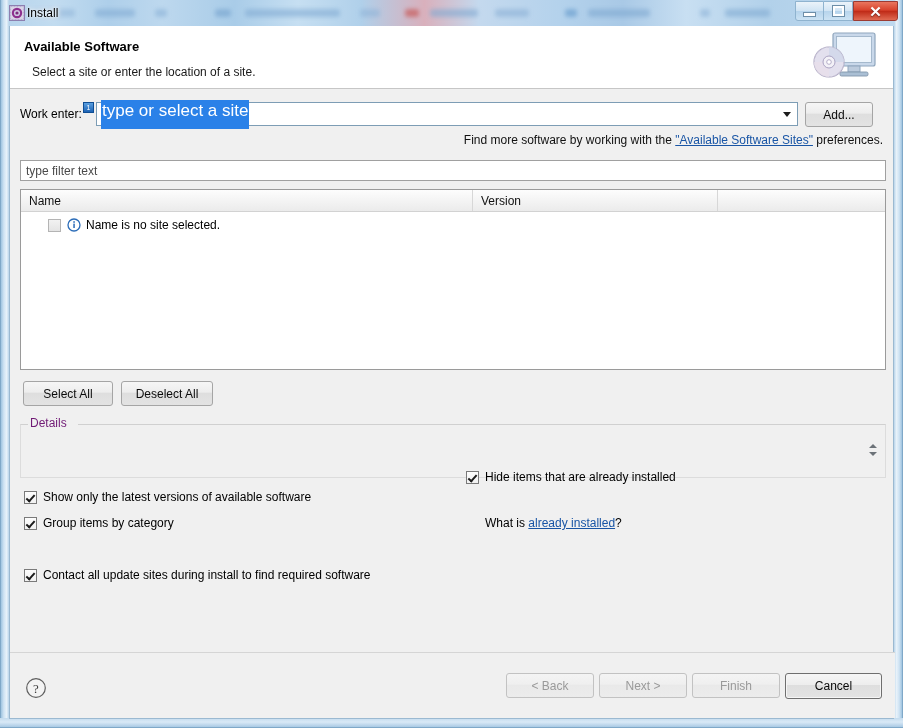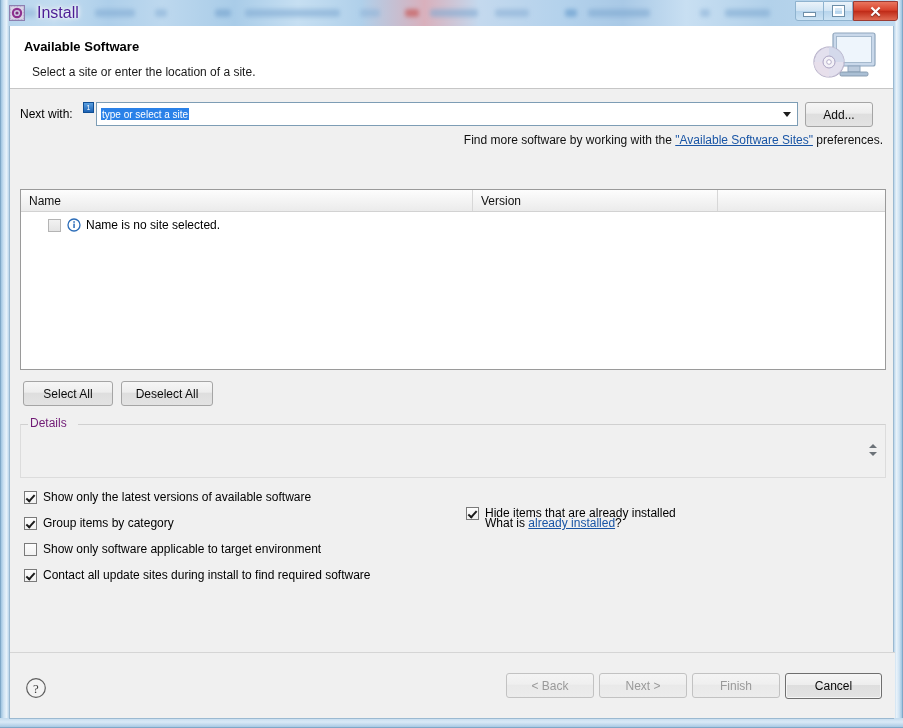--- a/index.html
+++ b/index.html
@@ -76,23 +76,23 @@
     display: flex;
     align-items: center;
   }
   #titlebar-icon {
     width: 16px; height: 16px;
     margin-left: 9px;
     flex: 0 0 auto;
     position: relative;
   }
   #titlebar-title {
-    margin-left: 12px;
-    font-size: 16px;
-    color: #4c1d95;
+    margin-left: 2px;
+    font-size: 12px;
+    color: #000000;
     text-shadow: 0 0 3px #fff, 0 0 5px #fff, 0 0 7px #fff;
     white-space: nowrap;
   }
 
   #window-buttons {
     position: absolute;
     right: 5px;
     top: 1px;
     display: flex;
     height: 21px;
@@ -231,22 +231,22 @@
     box-sizing: border-box;
     background: #fff;
     border: 1px solid #7d9db5;
     display: flex;
     align-items: center;
   }
   #workwith-value {
     margin-left: 4px;
     background: #2a81e8;
     color: #ffffff;
-    font-size: 10px;
-    padding: 1px 1px 0 1px;
+    font-size: 17px;
+    padding: 1px 1px 8px 1px;
     white-space: nowrap;
   }
   #workwith-arrow {
     position: absolute;
     right: 6px;
     top: 9px;
     width: 0; height: 0;
     border-left: 4px solid transparent;
     border-right: 4px solid transparent;
     border-top: 5px solid #1c1c1c;
@@ -482,21 +482,21 @@
   }
   .opt-label {
     margin-left: 6px;
     line-height: 14px;
   }
 
   #opt-latest { left: 14px; top: 401px; }
   #opt-group  { left: 14px; top: 427px; }
   #opt-target { left: 14px; top: 453px; }
   #opt-contact{ left: 14px; top: 479px; }
-  #opt-hide   { left: 456px; top: 417px; }
+  #opt-hide   { left: 456px; top: 381px; }
   #whatis-line {
     position: absolute;
     left: 475px;
     top: 427px;
     font-size: 12px;
     color: #000;
     white-space: nowrap;
   }
 
   
@@ -590,35 +590,38 @@
           <path d="M22 49 A15 15 0 0 1 7 34 L22 34 Z" fill="#e8dfe9" opacity="0.75"></path>
           <circle cx="22" cy="34" r="6" fill="#f3f1f7" stroke="#a49cbd" stroke-width="0.9"></circle>
           <circle cx="22" cy="34" r="2.3" fill="#ffffff" stroke="#a49cbd" stroke-width="0.8"></circle>
         </svg>
       </div>
     </div>
 
     <div id="wizard-body">
 
       <div id="workwith-row">
-        <div id="workwith-label">Next with:</div>
+        <div id="workwith-label">Work enter:</div>
         <div id="workwith-badge">1</div>
 
         <div id="workwith-combo">
           <span id="workwith-value">type or select a site</span>
           <span id="workwith-arrow"></span>
         </div>
 
         <div id="add-button" class="btn">Add...</div>
       </div>
 
       <div id="findmore-line">
         <span>Find more software by working with the </span><span class="link">"Available Software Sites"</span><span> preferences.</span>
       </div>
 
+      <div id="filter-field">
+        <span id="filter-placeholder">type filter text</span>
+      </div>
 
       <div id="software-table">
         <div id="table-header">
           <div class="th col-name">Name</div>
           <div class="th col-version">Version</div>
           <div class="th col-extra"></div>
         </div>
         <div id="table-rows">
           <div class="table-row">
             <div class="row-check"></div>
@@ -650,24 +653,20 @@
       <div class="opt-row" id="opt-latest">
         <span class="cb checked"></span>
         <span class="opt-label">Show only the latest versions of available software</span>
       </div>
 
       <div class="opt-row" id="opt-group">
         <span class="cb checked"></span>
         <span class="opt-label">Group items by category</span>
       </div>
 
-      <div class="opt-row" id="opt-target">
-        <span class="cb"></span>
-        <span class="opt-label">Show only software applicable to target environment</span>
-      </div>
 
       <div class="opt-row" id="opt-contact">
         <span class="cb checked"></span>
         <span class="opt-label">Contact all update sites during install to find required software</span>
       </div>
 
       <div class="opt-row" id="opt-hide">
         <span class="cb checked"></span>
         <span class="opt-label">Hide items that are already installed</span>
       </div>

